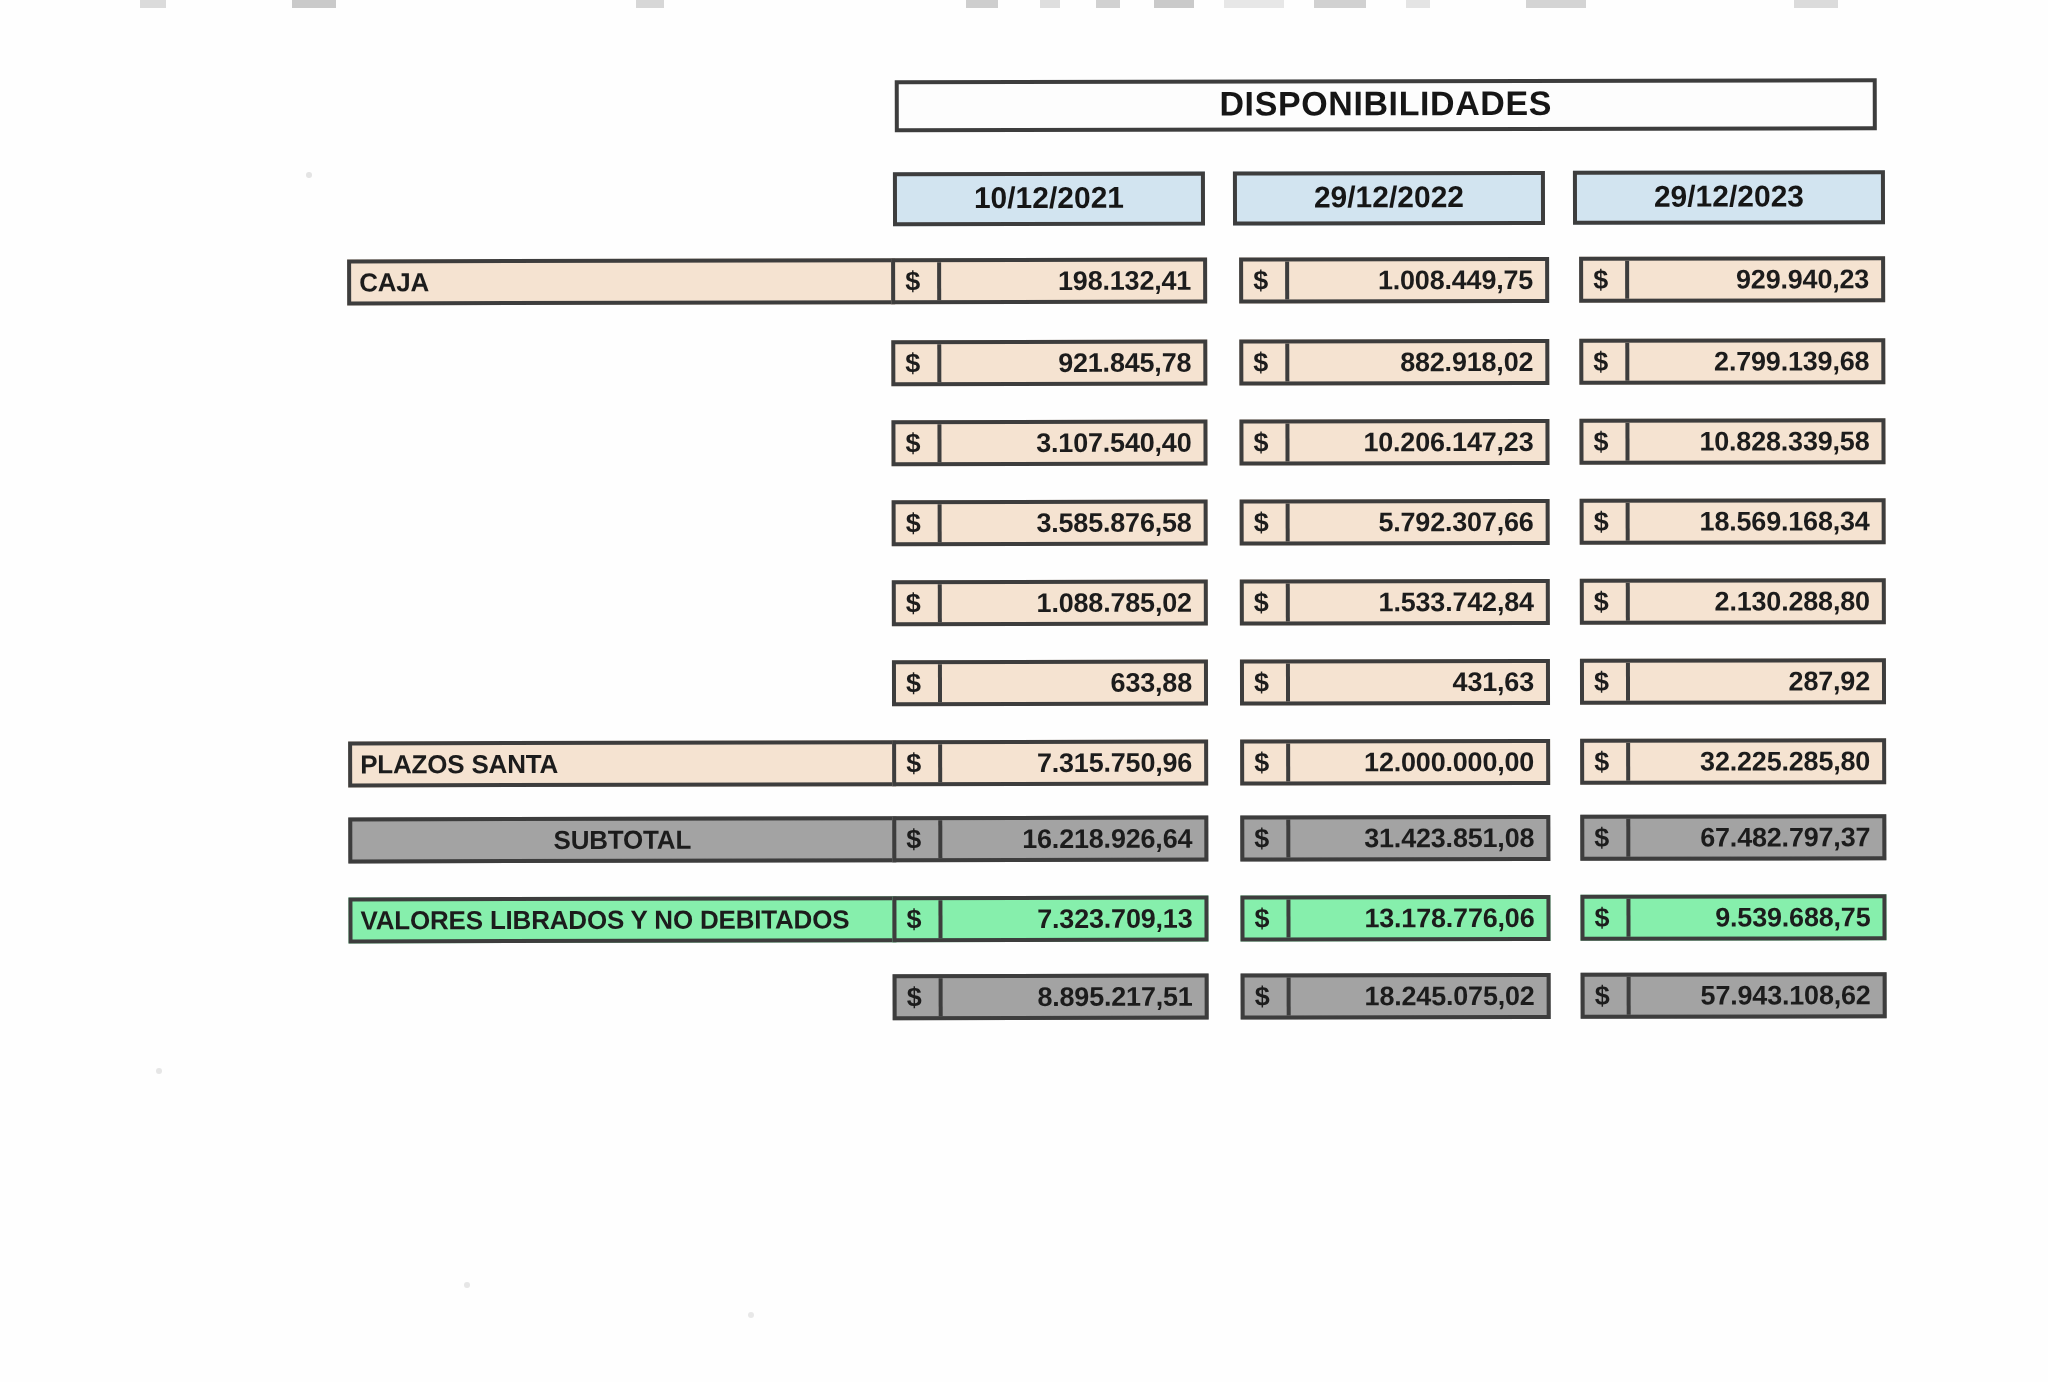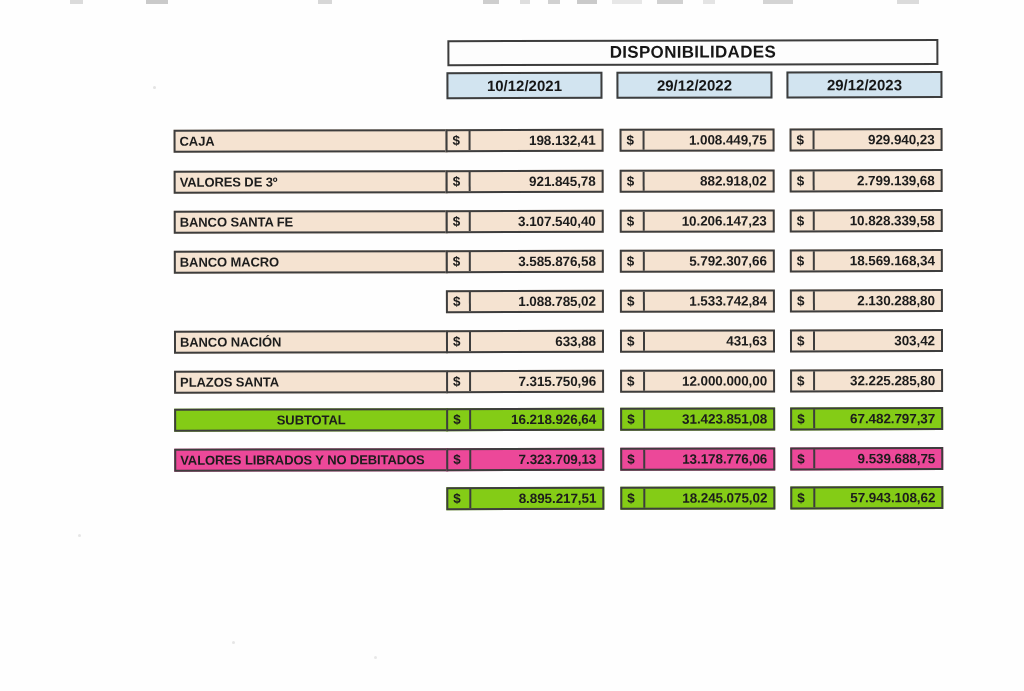--- a/index.html
+++ b/index.html
@@ -30,21 +30,21 @@
     display: flex; align-items: center; justify-content: center;
     font-weight: bold;
     font-size: 17px;
     letter-spacing: 0.3px;
     color: #161616;
   }
 
   
   .date-box {
     position: absolute;
-    top: 72px;
+    top: 86px;
     width: 156px; height: 27px;
     background: #d2e4f0;
     border: 2px solid #3d3d3d;
     display: flex; align-items: center; justify-content: center;
     font-weight: bold;
     font-size: 15px;
     color: #161616;
   }
   .date-c1 { left: 447px; }
   .date-c2 { left: 617px; text-align: right; }
@@ -88,22 +88,22 @@
   }
   .amount-cell .val {
     flex: 1;
     display: flex; align-items: center; justify-content: flex-end;
     padding-right: 6px;
     letter-spacing: -0.1px;
   }
 
   
   .row--item  .label-cell, .row--item  .amount-cell { background: #f5e3d1; }
-  .row--total .label-cell, .row--total .amount-cell { background: #84cc16; text-align: right; }
-  .row--pink  .label-cell, .row--pink  .amount-cell { background: #ec4899; }
+  .row--total .label-cell, .row--total .amount-cell { background: #a3a3a3; text-align: right; }
+  .row--pink  .label-cell, .row--pink  .amount-cell { background: #86efac; }
   .row--center .label-cell { justify-content: center; padding: 0; }
 
   
   .r0 { top: 129px; }
   .r1 { top: 170px; }
   .r2 { top: 210px; }
   .r3 { top: 250px; }
   .r4 { top: 290px; }
   .r5 { top: 330px; }
   .r6 { top: 370px; }
@@ -155,53 +155,50 @@
           <span class="cur">$</span>
           <span class="val">1.008.449,75</span>
         </div>
       <div class="amount-cell amount-c3">
           <span class="cur">$</span>
           <span class="val">929.940,23</span>
         </div>
     </div>
 
     <div class="row row--item r1">
-      <div class="label-cell">VALORES DE 3º</div>
       <div class="amount-cell amount-c1">
           <span class="cur">$</span>
           <span class="val">921.845,78</span>
         </div>
       <div class="amount-cell amount-c2">
           <span class="cur">$</span>
           <span class="val">882.918,02</span>
         </div>
       <div class="amount-cell amount-c3">
           <span class="cur">$</span>
           <span class="val">2.799.139,68</span>
         </div>
     </div>
 
     <div class="row row--item r2">
-      <div class="label-cell">BANCO SANTA FE</div>
       <div class="amount-cell amount-c1">
           <span class="cur">$</span>
           <span class="val">3.107.540,40</span>
         </div>
       <div class="amount-cell amount-c2">
           <span class="cur">$</span>
           <span class="val">10.206.147,23</span>
         </div>
       <div class="amount-cell amount-c3">
           <span class="cur">$</span>
           <span class="val">10.828.339,58</span>
         </div>
     </div>
 
     <div class="row row--item r3">
-      <div class="label-cell">BANCO MACRO</div>
       <div class="amount-cell amount-c1">
           <span class="cur">$</span>
           <span class="val">3.585.876,58</span>
         </div>
       <div class="amount-cell amount-c2">
           <span class="cur">$</span>
           <span class="val">5.792.307,66</span>
         </div>
       <div class="amount-cell amount-c3">
           <span class="cur">$</span>
@@ -218,32 +215,31 @@
           <span class="cur">$</span>
           <span class="val">1.533.742,84</span>
         </div>
       <div class="amount-cell amount-c3">
           <span class="cur">$</span>
           <span class="val">2.130.288,80</span>
         </div>
     </div>
 
     <div class="row row--item r5">
-      <div class="label-cell">BANCO NACIÓN</div>
       <div class="amount-cell amount-c1">
           <span class="cur">$</span>
           <span class="val">633,88</span>
         </div>
       <div class="amount-cell amount-c2">
           <span class="cur">$</span>
           <span class="val">431,63</span>
         </div>
       <div class="amount-cell amount-c3">
           <span class="cur">$</span>
-          <span class="val">303,42</span>
+          <span class="val">287,92</span>
         </div>
     </div>
 
     <div class="row row--item r6">
       <div class="label-cell">PLAZOS SANTA</div>
       <div class="amount-cell amount-c1">
           <span class="cur">$</span>
           <span class="val">7.315.750,96</span>
         </div>
       <div class="amount-cell amount-c2">

